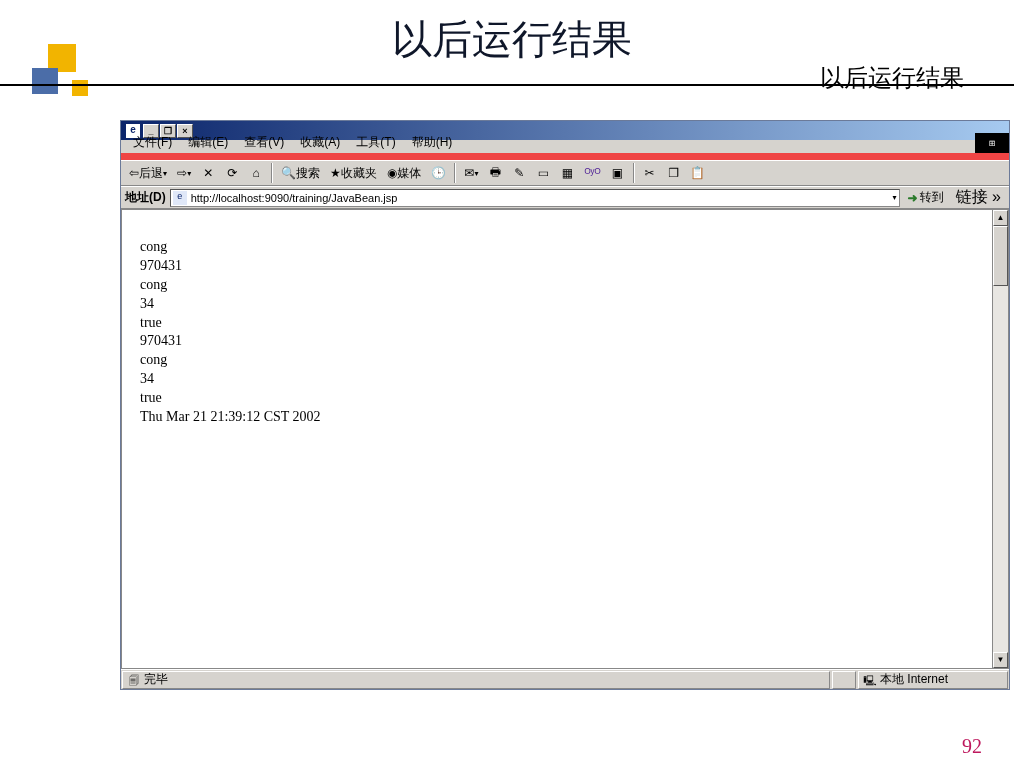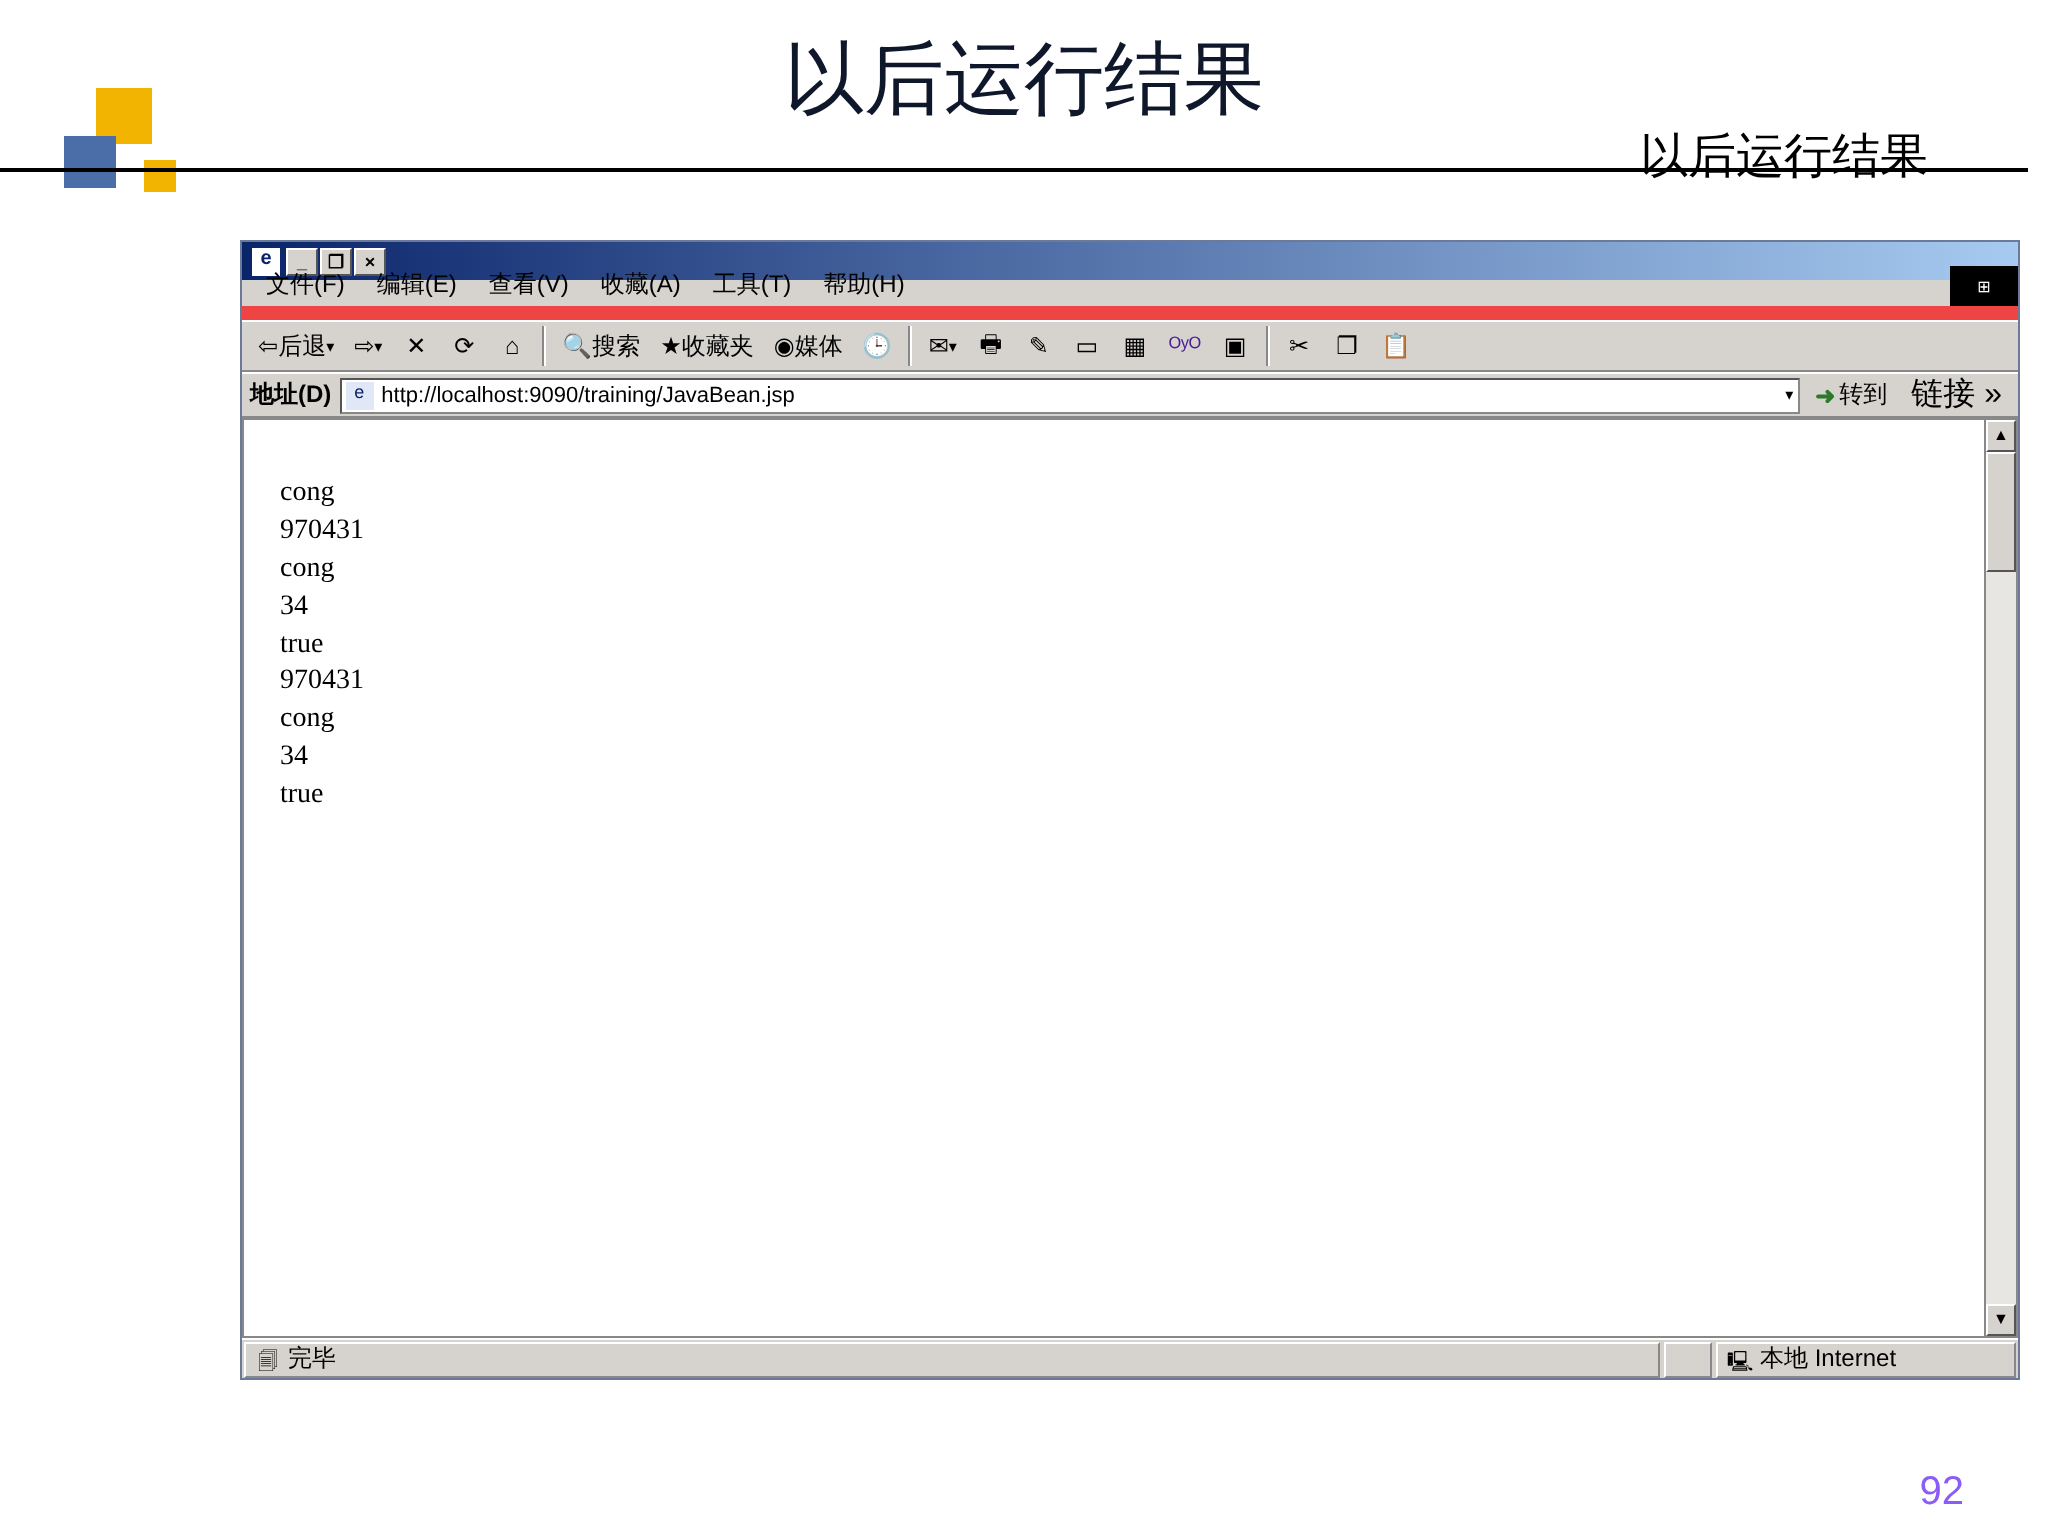--- a/index.html
+++ b/index.html
@@ -42,21 +42,22 @@
     height: 70px;
   }
   .decor .y1 { position:absolute; left:20px; top:0; width:28px; height:28px; background:#f2b400; }
   .decor .b1 { position:absolute; left:4px; top:24px; width:26px; height:26px; background:#4b6da8; }
   .decor .y2 { position:absolute; left:44px; top:36px; width:16px; height:16px; background:#f2b400; }
   .page-num {
     position: absolute;
     bottom: 10px;
     right: 42px;
     font-size: 20px;
-    color: #8b5cf6;
+    color: #be185d;
+    font-family: Liberation Serif, serif;
   }
   
   .ie-window {
     position: absolute;
     left: 120px;
     top: 120px;
     width: 890px;
     height: 570px;
     border: 1px solid #6b7a99;
     background: #d6d3ce;
@@ -244,20 +245,21 @@
     <div class="content-inner">
       <div>cong</div>
       <div>970431</div>
       <div>cong</div>
       <div>34</div>
       <div>true</div>
       <div>970431</div>
       <div>cong</div>
       <div>34</div>
       <div>true</div>
+      <div>Thu Mar 21 21:39:12 CST 2002</div>
     </div>
     <div class="vscroll">
       <div class="arr">▲</div>
       <div class="track"></div>
       <div class="thumb"></div>
       <div class="arr bot">▼</div>
     </div>
   </div>
 
   <div class="statusbar">

